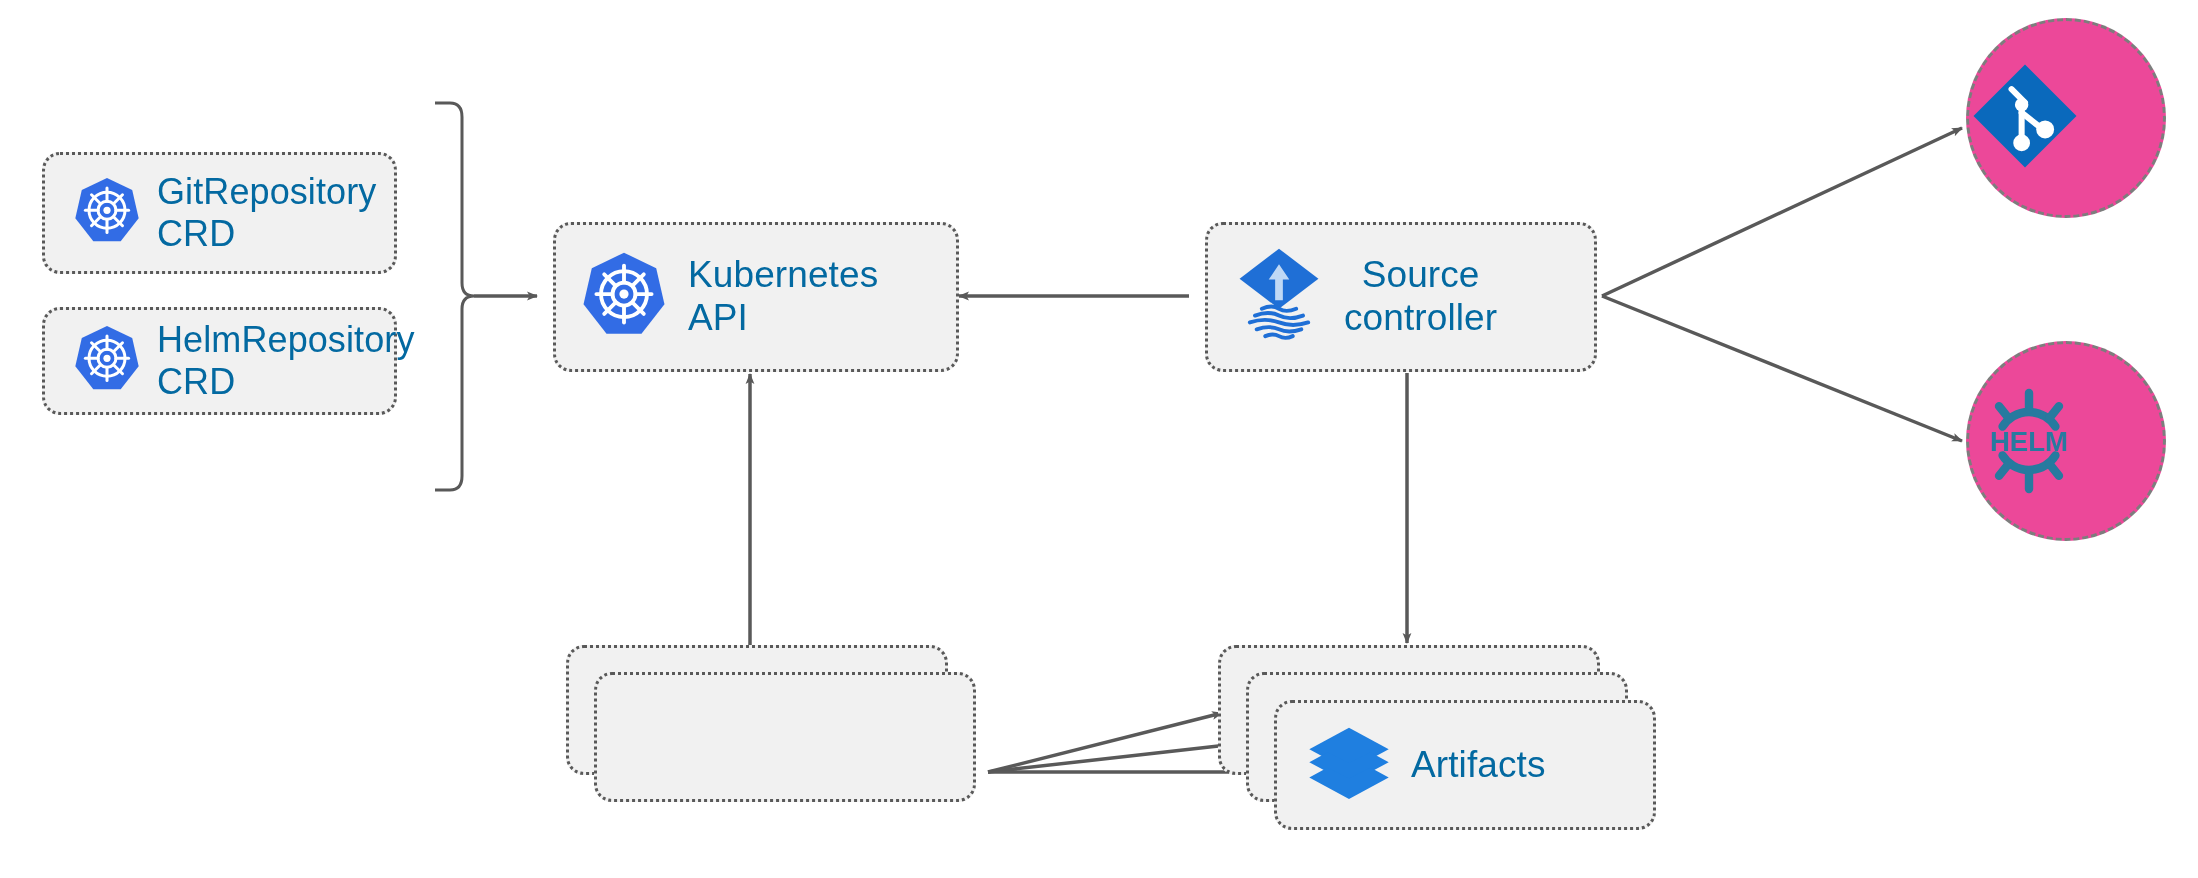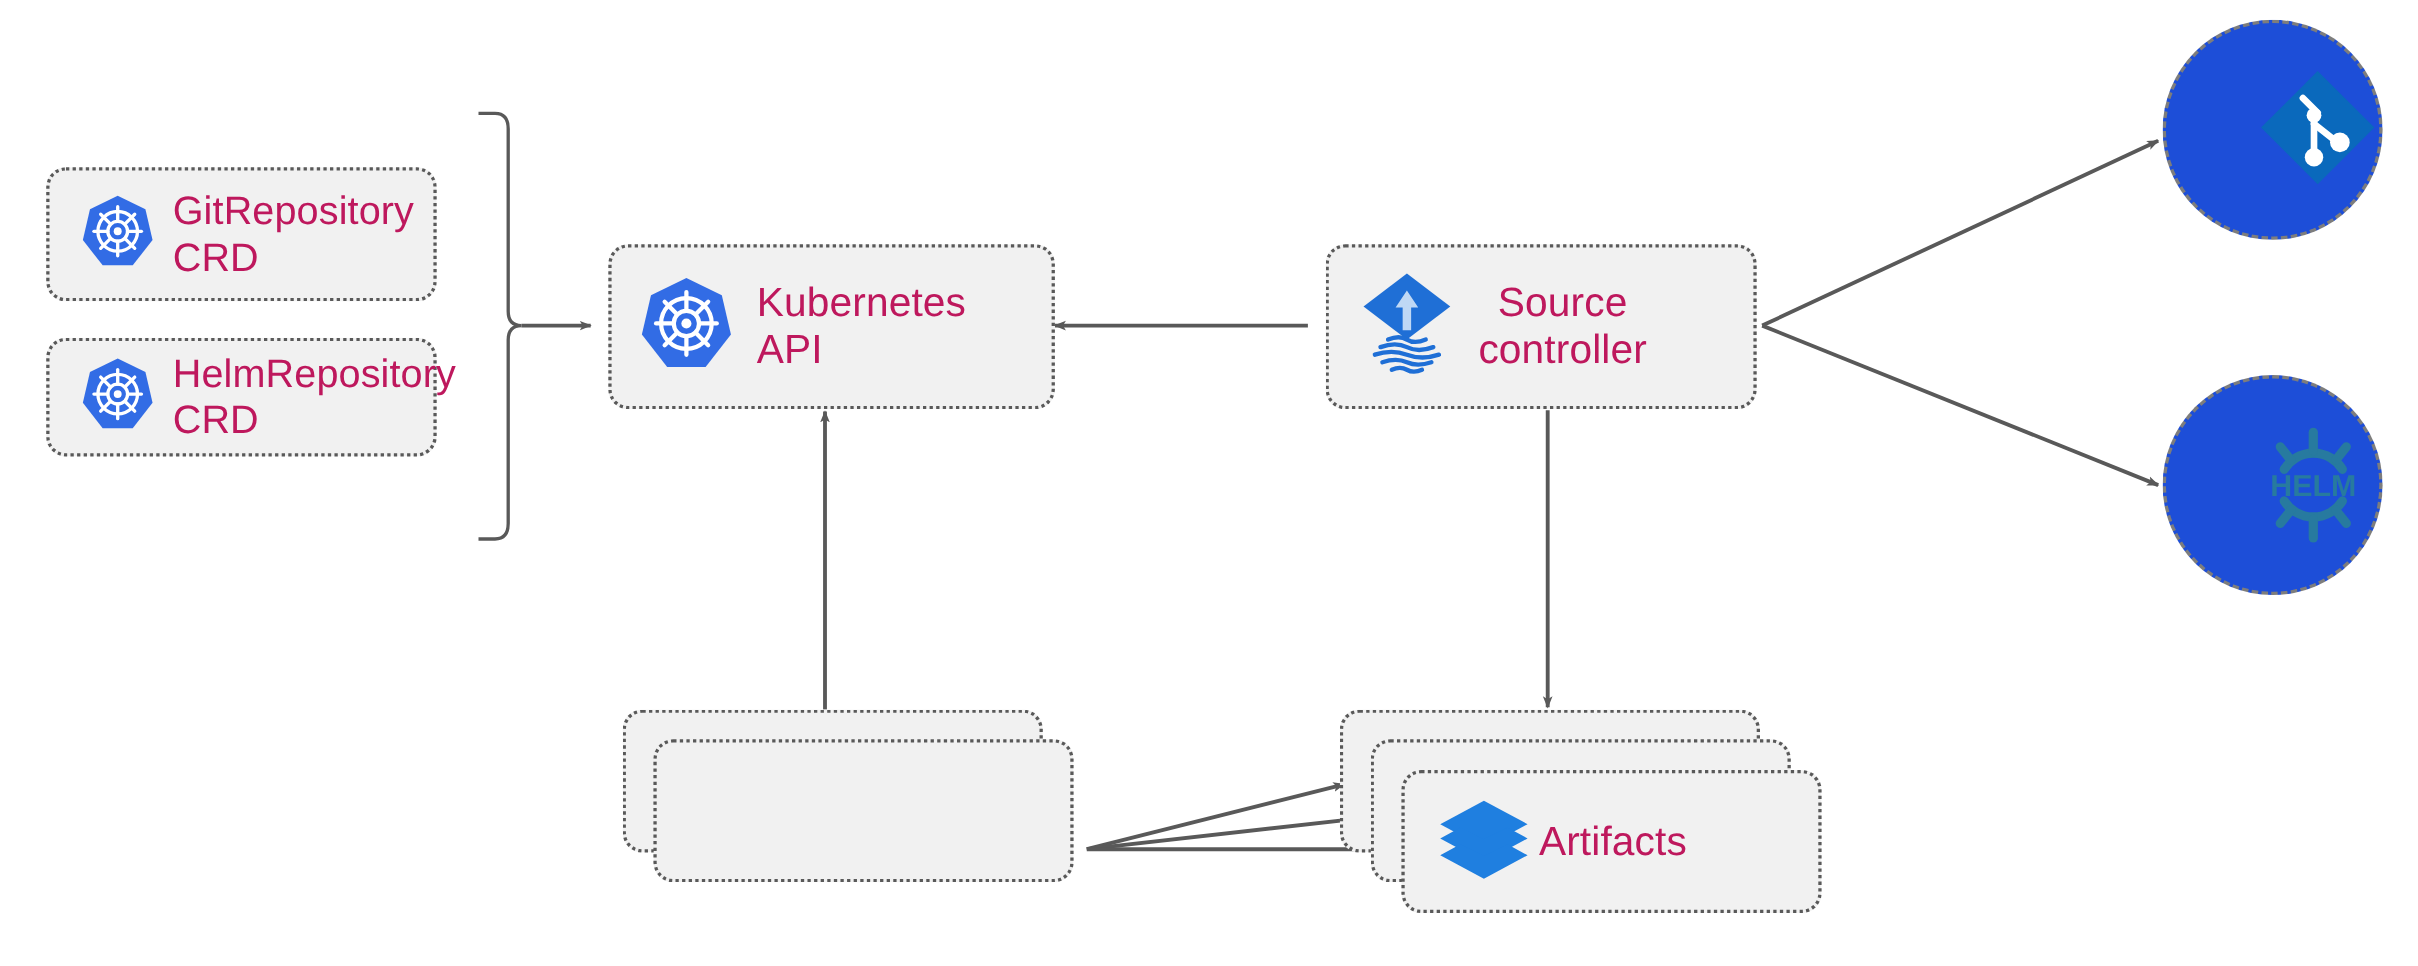--- a/index.html
+++ b/index.html
@@ -5,30 +5,30 @@
   html,body{margin:0;padding:0;background:#ffffff;}
   body{width:2198px;height:878px;position:relative;overflow:hidden;
        font-family:"Liberation Sans","DejaVu Sans",sans-serif;}
   #canvas{position:absolute;inset:0;width:2198px;height:878px;}
   #edges{position:absolute;left:0;top:0;width:2198px;height:878px;pointer-events:none;}
 
   .node{position:absolute;box-sizing:border-box;background:#f1f1f1;
         border:3px dotted #595959;border-radius:18px;}
   .node-inner{position:absolute;inset:0;display:flex;align-items:center;
               gap:14px;padding:0 26px;}
-  .node-label{font-size:37px;color:#be185d;line-height:1.16;white-space:pre-line;
+  .node-label{font-size:37px;color:#0369a1;line-height:1.16;white-space:pre-line;
               letter-spacing:.1px;}
   .icon{flex:0 0 auto;display:block;}
 
   .stack-ghost{position:absolute;box-sizing:border-box;background:#f1f1f1;
                border:3px dotted #595959;border-radius:18px;}
 
   .circle{position:absolute;box-sizing:border-box;border:3px dashed #7d7d7d;
-          border-radius:50%;background:#1d4ed8;display:flex;
-          align-items:center;justify-content:flex-end;}
+          border-radius:50%;background:#ec4899;display:flex;
+          align-items:center;justify-content:flex-start;}
 
   .crd .node-label{font-size:36px;text-align:left;}
   .centered-label{text-align:center;}
 </style>
 </head>
 <body>
 
 <div id="canvas">
 
   <svg id="edges" viewBox="0 0 2198 878" xmlns="http://www.w3.org/2000/svg">
@@ -154,21 +154,21 @@
 controller</span>
     </div>
   </div>
 
   <div class="stack-ghost" style="left:566px;top:645px;width:382px;height:130px;"></div>
   <div class="stack-ghost" style="left:594px;top:672px;width:382px;height:130px;"></div>
 
   <div class="stack-ghost" style="left:1218px;top:645px;width:382px;height:130px;"></div>
   <div class="stack-ghost" style="left:1246px;top:672px;width:382px;height:130px;"></div>
   <div class="node" style="left:1274px;top:700px;width:382px;height:130px;">
-    <div class="node-inner" style="gap:8px;padding:0 30px;">
+    <div class="node-inner" style="gap:20px;padding:0 30px;">
       <span class="icon">
         <svg width="84" height="78" viewBox="0 0 110 100">
           <polygon points="55,4 107,32 55,60 3,32" fill="#1F7FE0"></polygon>
           <polygon points="55,50 83,36 107,49 55,77 3,49 27,36" fill="#1F7FE0"></polygon>
           <polygon points="55,70 83,56 107,69 55,97 3,69 27,56" fill="#1F7FE0"></polygon>
         </svg>
       </span>
       <span class="node-label">Artifacts</span>
     </div>
   </div>

